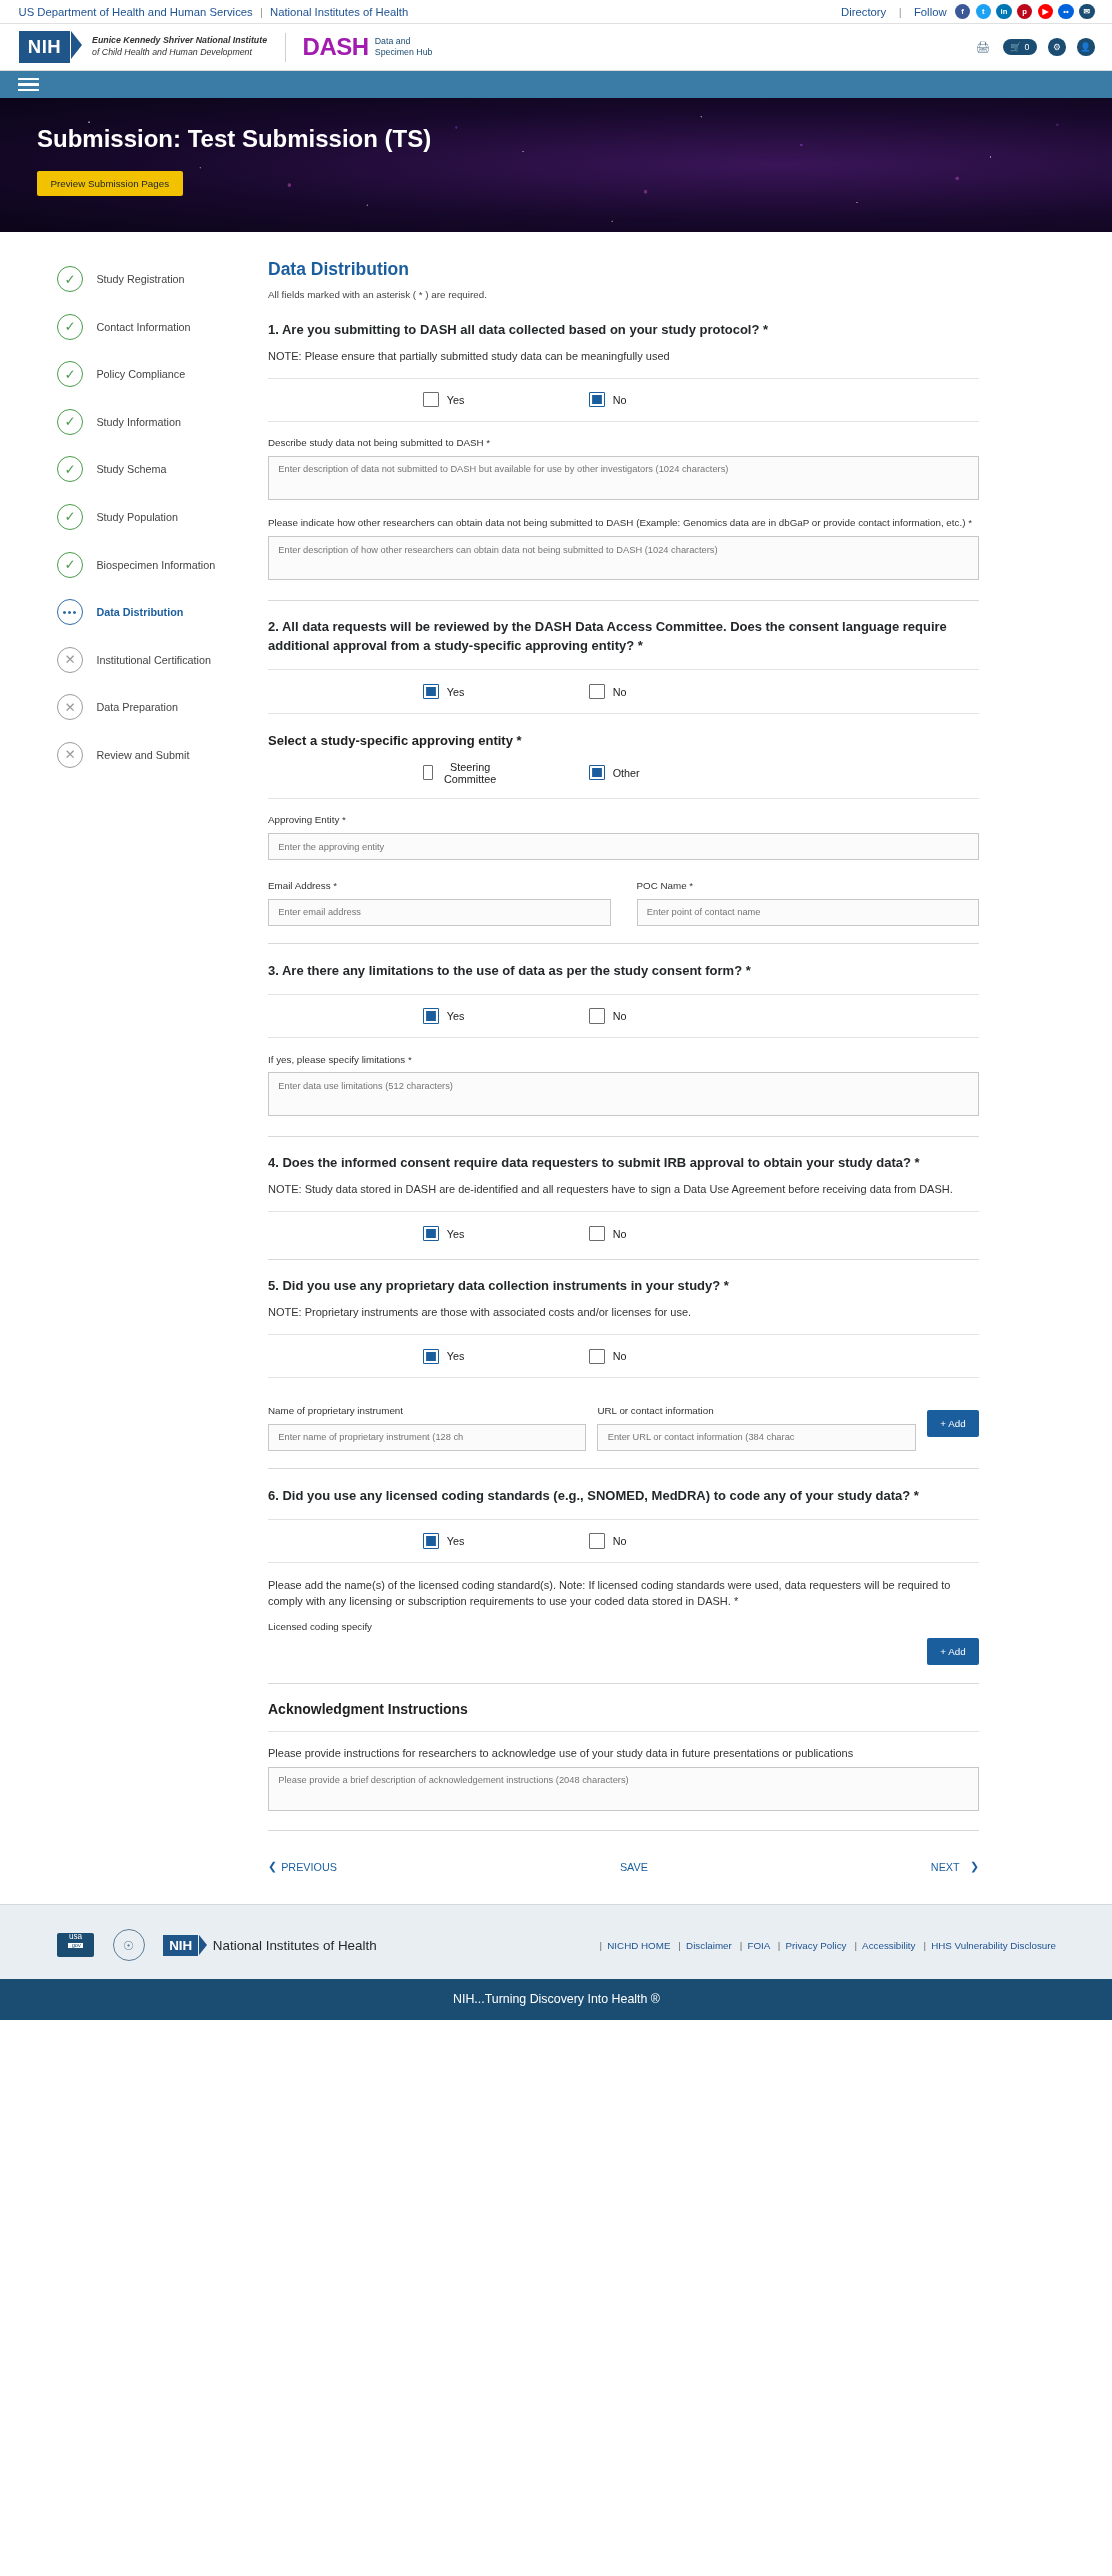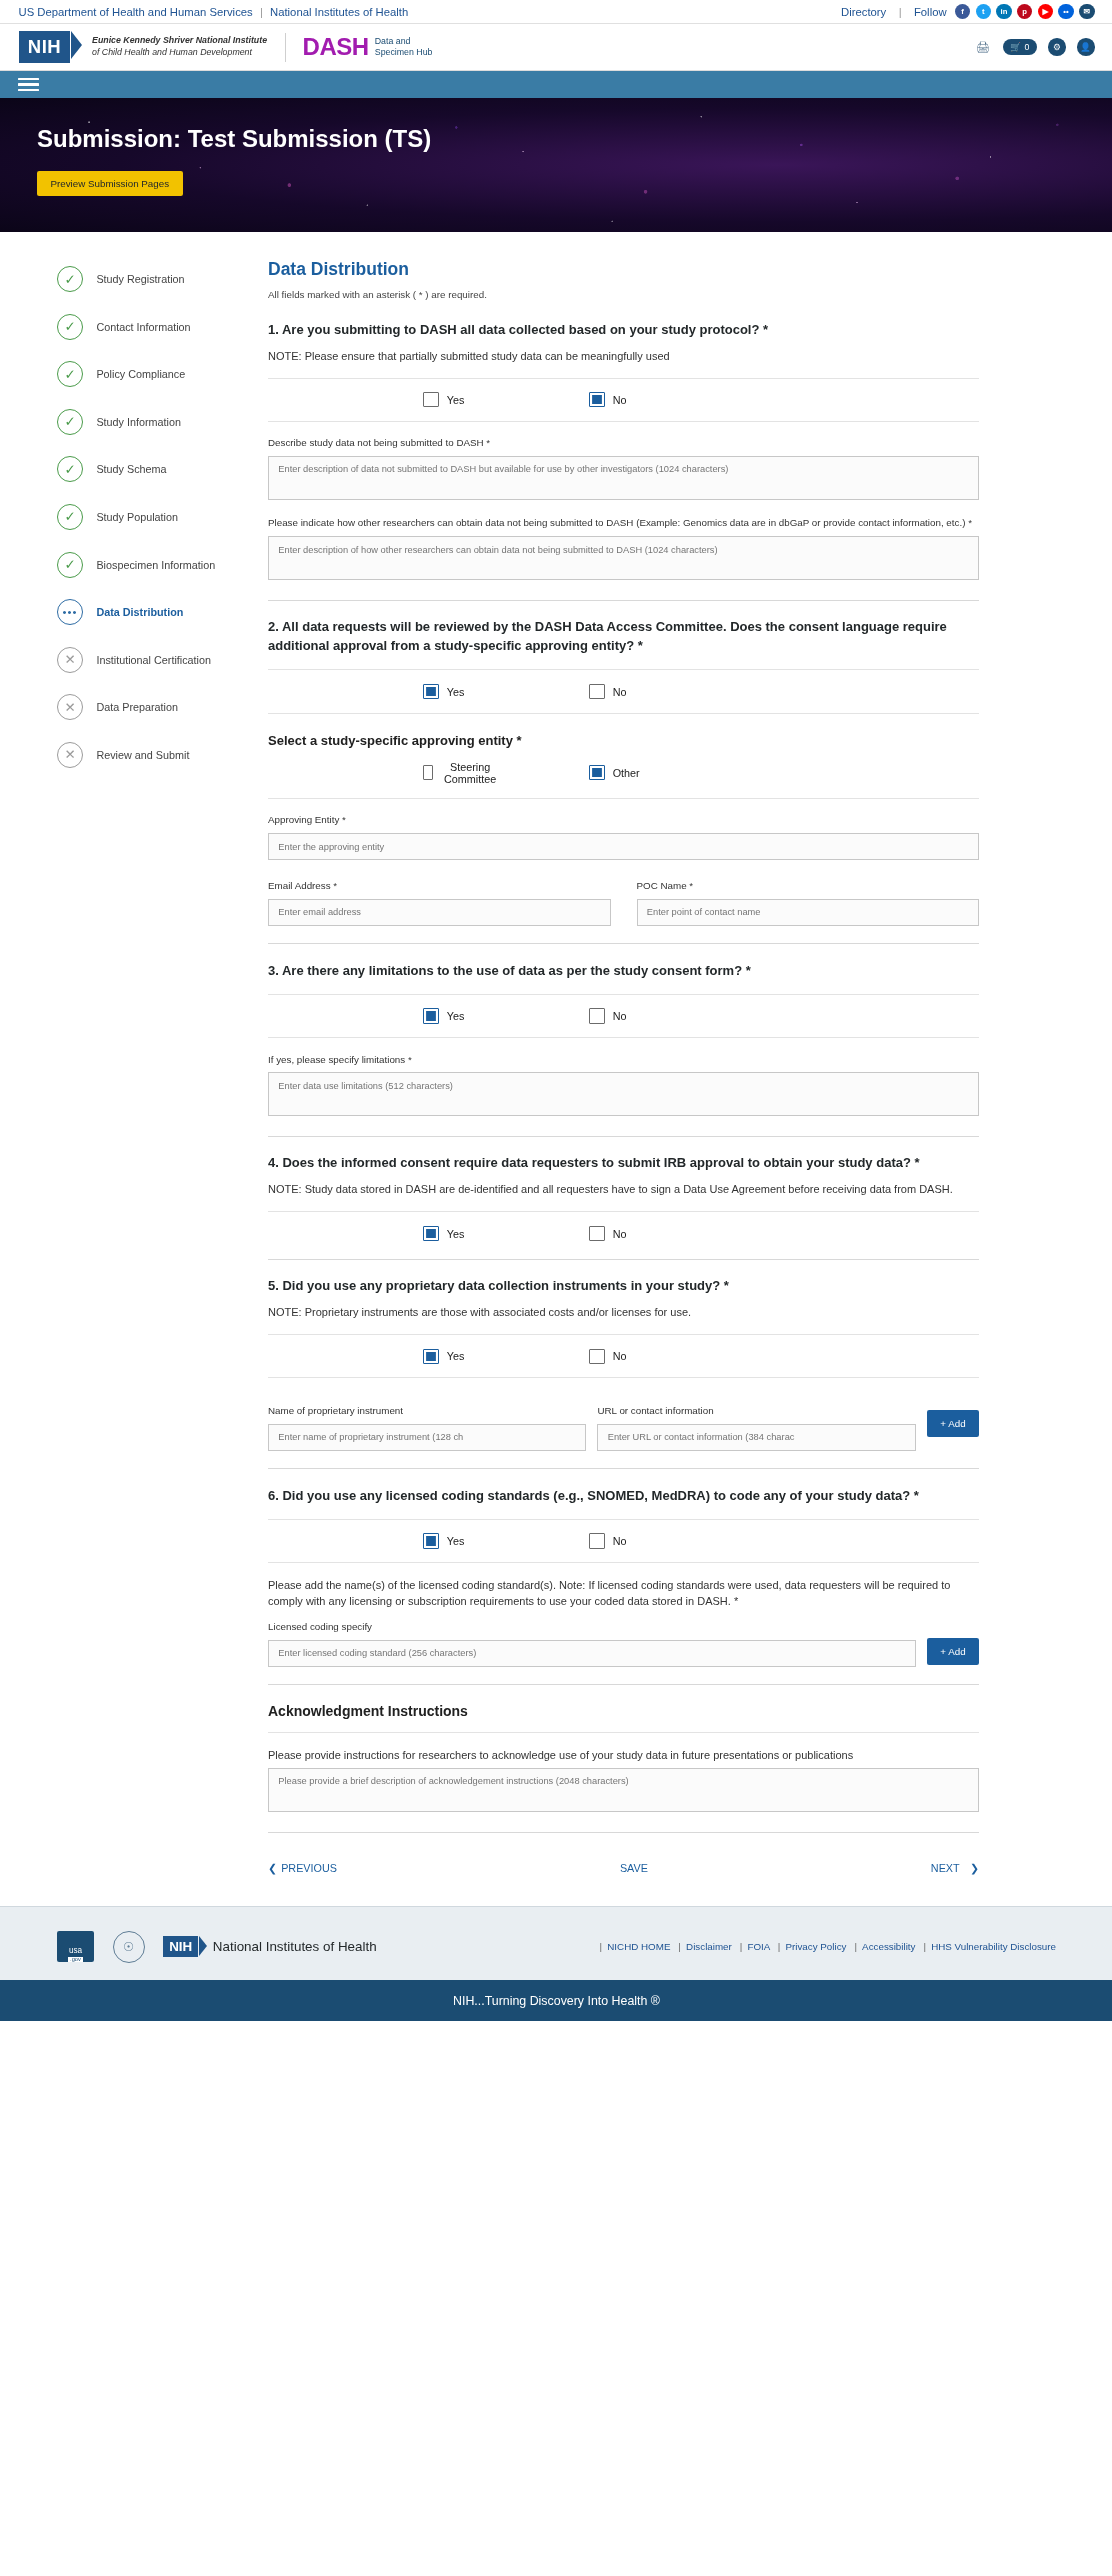--- a/index.html
+++ b/index.html
@@ -187,22 +187,22 @@
   .navbtns .prev { margin-left:4.1px; }
   .navbtns .save { margin:0 auto; font-weight:normal; }
   .navbtns .next { margin-right:10.3px; }
   .navbtns span { cursor:pointer; }
   
   .footer {
     background:#e9eef2; padding:24px 0 17.5px 0; border-top:0.5px solid #d0d8de;
   }
   .footer-inner { display:flex; align-items:center; padding:0 57px; }
   .usa-badge {
-    width:37px; height:31px; background:#1b4c72; color:#fff; border-radius:2.1px;
-    display:flex; flex-direction:column; align-items:center; justify-content:flex-end;
+    width:37px; height:24px; background:#1b4c72; color:#fff; border-radius:2.1px;
+    display:flex; flex-direction:column; align-items:center; justify-content:flex-start;
     font-size:8.2px; line-height:1;
   }
   .usa-badge .g { font-size:5.7px; background:#fff; color:#1b4c72; padding:0 2.1px; margin-top:1px;}
   .hhs-seal { width:32px; height:32px; border-radius:50%; border:1px solid #5f7d95;
     display:flex; align-items:center; justify-content:center; color:#5f7d95; font-size:12.4px; margin-left:18.5px;}
   .nih-foot { display:flex; align-items:center; margin-left:18.5px; }
   .nih-foot .mark {
     background:#20558a; color:#fff; font-size:13.4px; font-weight:bold; padding:3.1px 6.2px;
     position:relative;
   }
@@ -500,21 +500,20 @@
               <span class="box"></span>
               <span>No</span>
             </label>
           </div>
       </div>
       <div class="hr-thin"></div>
       <p class="note">Please add the name(s) of the licensed coding standard(s). Note: If licensed coding standards were used, data requesters will be required to comply with any licensing or subscription requirements to use your coded data stored in DASH. *</p>
       <div class="inline-add" style="margin-top:10.3px;">
         <div style="flex:1">
           <div class="field-label" style="margin-top:0">Licensed coding specify</div>
-          <input class="inp" placeholder="Enter licensed coding standard (256 characters)" style="">
         </div>
         <div style="flex:0 0 auto; padding-top:18.5px;">
           <button class="btn-add">+ Add</button>
         </div>
       </div>
     </div>
 
     <div class="hr"></div>
 
     <div>

